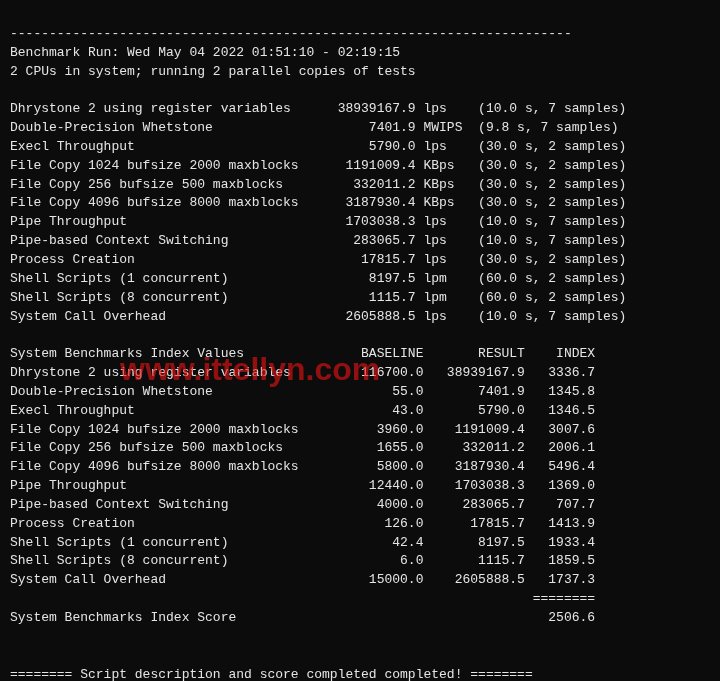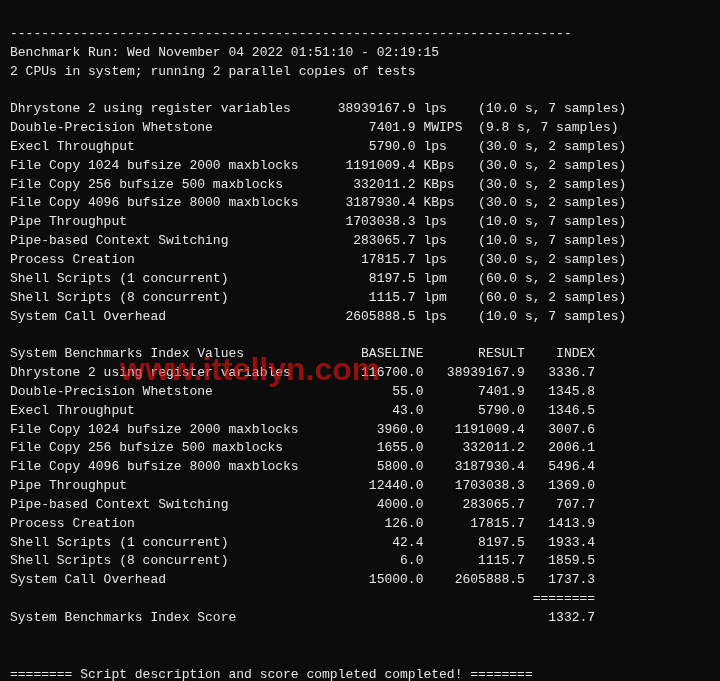--- a/index.html
+++ b/index.html
@@ -32,21 +32,21 @@
     pointer-events: none;
     user-select: none;
     white-space: nowrap;
   }
 </style>
 </head>
 <body>
 
 <div class="terminal">
 <span class="dash-line">------------------------------------------------------------------------</span>
-<span>Benchmark Run: Wed November 04 2022 01:51:10 - 02:19:15</span>
+<span>Benchmark Run: Wed May 04 2022 01:51:10 - 02:19:15</span>
 <span>2 CPUs in system; running 2 parallel copies of tests</span>
 
 <span id="raw-block">Dhrystone 2 using register variables      38939167.9 lps    (10.0 s, 7 samples)
 Double-Precision Whetstone                    7401.9 MWIPS  (9.8 s, 7 samples)
 Execl Throughput                              5790.0 lps    (30.0 s, 2 samples)
 File Copy 1024 bufsize 2000 maxblocks      1191009.4 KBps   (30.0 s, 2 samples)
 File Copy 256 bufsize 500 maxblocks         332011.2 KBps   (30.0 s, 2 samples)
 File Copy 4096 bufsize 8000 maxblocks      3187930.4 KBps   (30.0 s, 2 samples)
 Pipe Throughput                            1703038.3 lps    (10.0 s, 7 samples)
 Pipe-based Context Switching                283065.7 lps    (10.0 s, 7 samples)
@@ -62,18 +62,18 @@
 File Copy 1024 bufsize 2000 maxblocks          3960.0    1191009.4   3007.6
 File Copy 256 bufsize 500 maxblocks            1655.0     332011.2   2006.1
 File Copy 4096 bufsize 8000 maxblocks          5800.0    3187930.4   5496.4
 Pipe Throughput                               12440.0    1703038.3   1369.0
 Pipe-based Context Switching                   4000.0     283065.7    707.7
 Process Creation                                126.0      17815.7   1413.9
 Shell Scripts (1 concurrent)                     42.4       8197.5   1933.4
 Shell Scripts (8 concurrent)                      6.0       1115.7   1859.5
 System Call Overhead                          15000.0    2605888.5   1737.3</span>
 <span>                                                                   ========</span>
-<span id="score-line">System Benchmarks Index Score                                        1332.7</span>
+<span id="score-line">System Benchmarks Index Score                                        2506.6</span>
 
 
 <span>======== Script description and score completed completed! ========</span>
 <div class="watermark">www.ittellyn.com</div>
 </div>
 
 </body></html>

